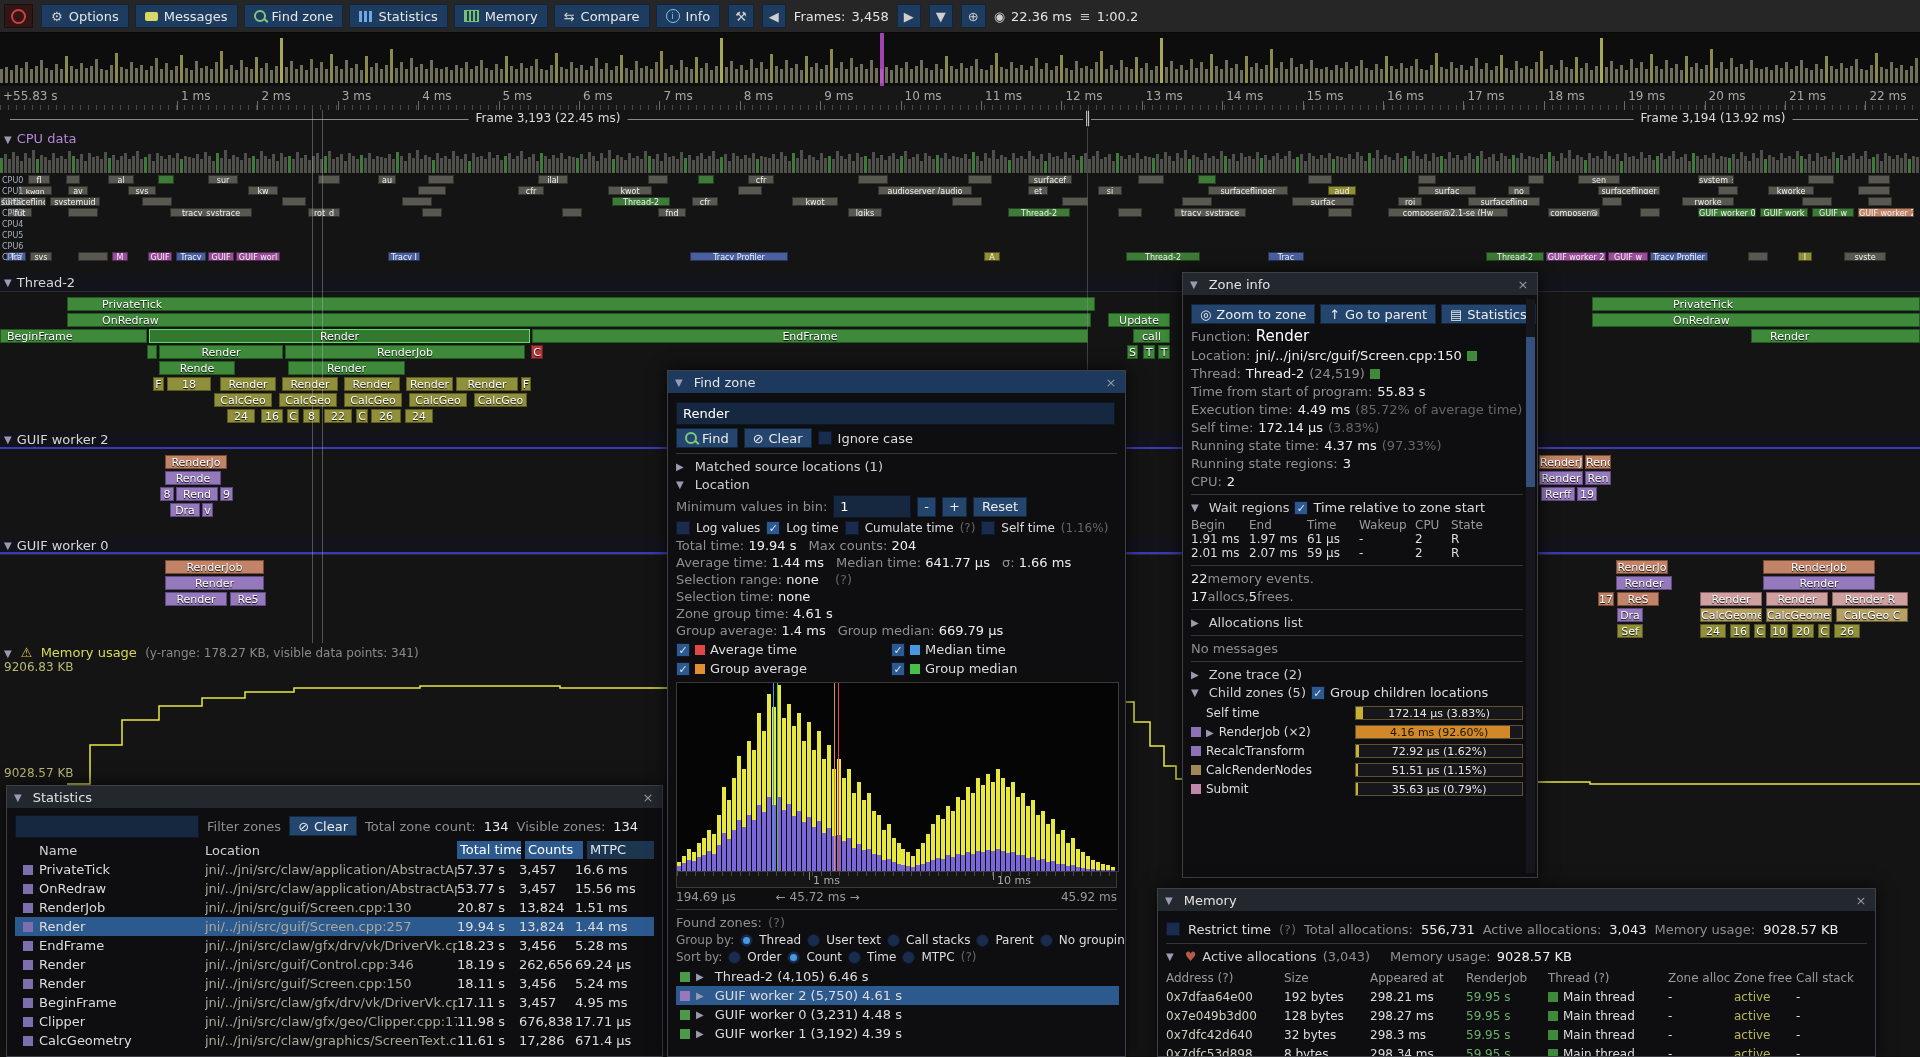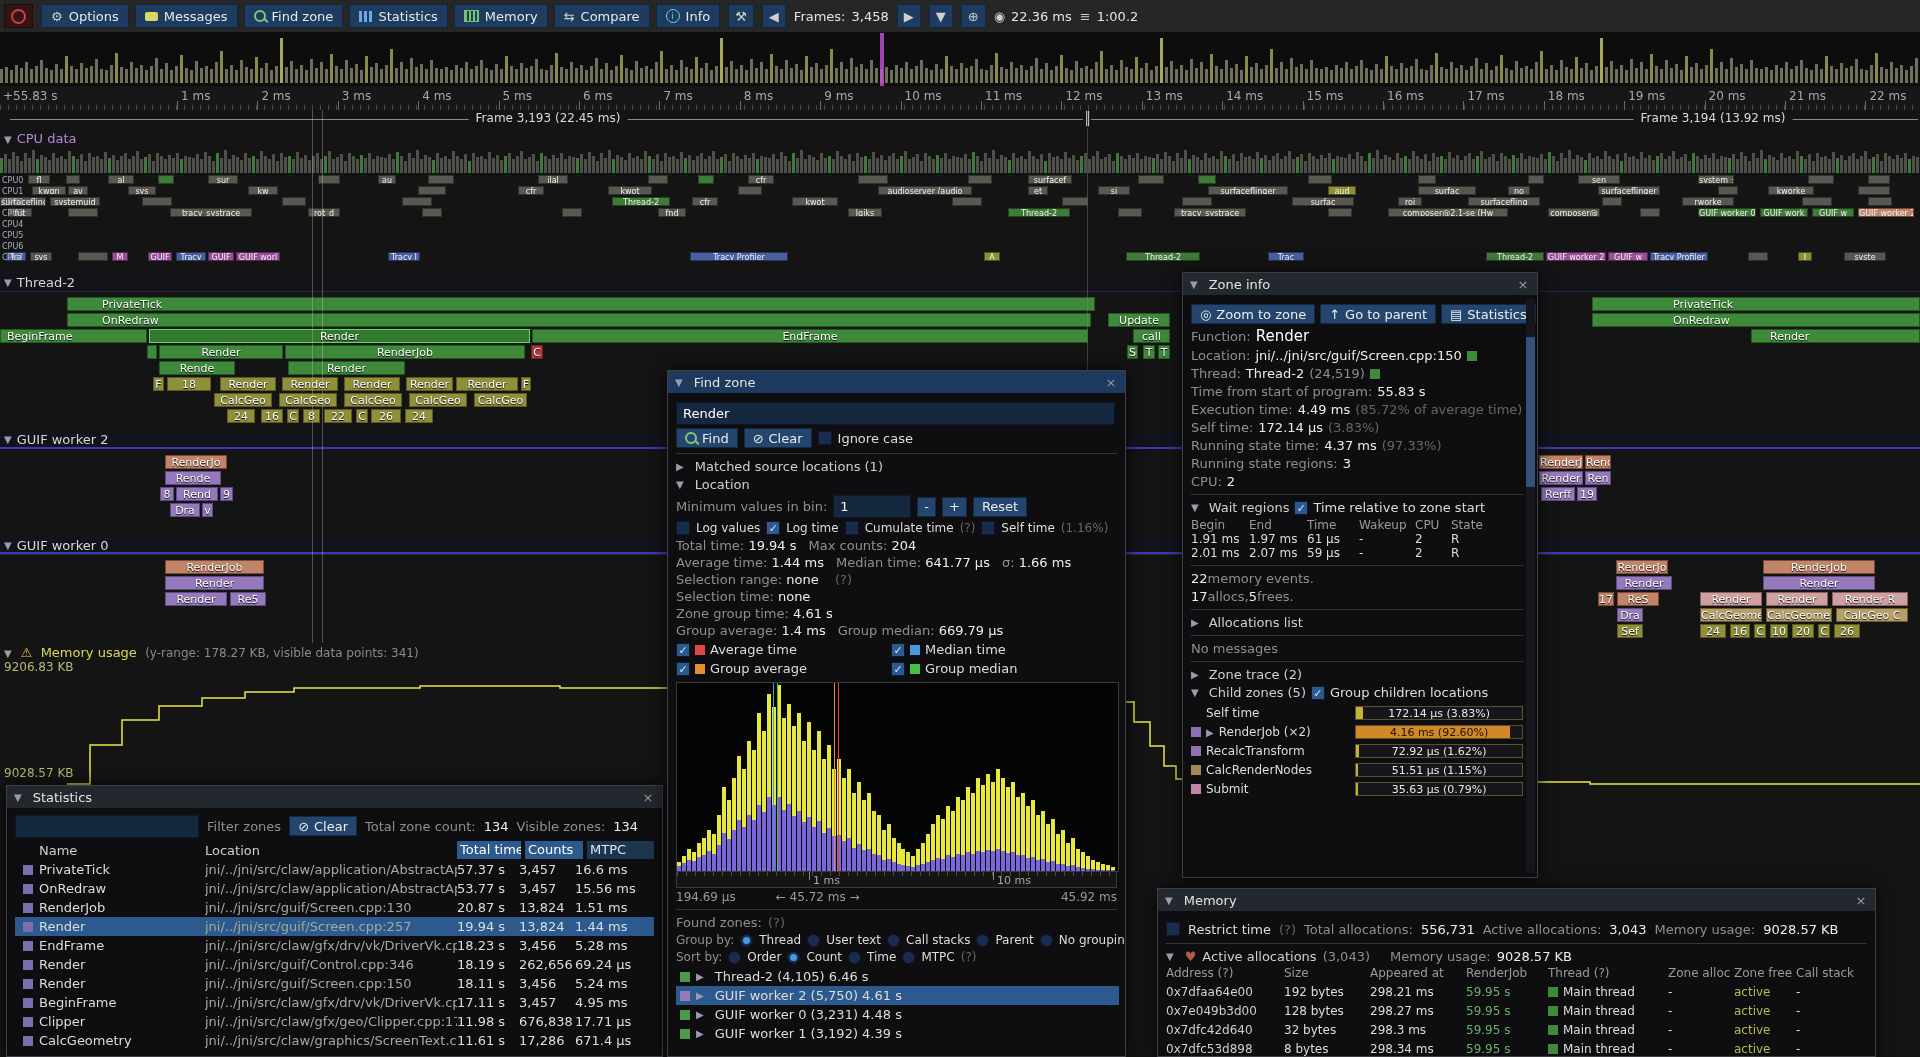--- a/index.html
+++ b/index.html
@@ -138,21 +138,21 @@
   .cz-bar{position:relative;width:172px;height:14px;background:#17171b;border:1px solid #5a5230;box-sizing:border-box}
   .cz-fill{position:absolute;left:0;top:0;bottom:0;background:#c8b030}
   .cz-text{position:absolute;left:0;right:0;top:0;text-align:center;font-size:11px;line-height:13px;color:#e8e8e8}
   .zi-scroll{position:absolute;right:2px;top:26px;bottom:4px;width:9px;background:#16161c}
   .zi-thumb{position:absolute;left:0;width:9px;top:38px;height:150px;background:#35507a}
   
   .win-mem{left:1157px;top:888px;width:719px;height:169px}
   .mw-summary{display:flex;align-items:center;gap:8px;height:24px;white-space:nowrap}
   .mw-active{display:flex;align-items:center;gap:6px;height:20px;white-space:nowrap}
   .heart{color:#b85848}
-  .mw-head,.mw-row{display:flex;align-items:flex-start;height:19px;font-size:12px;white-space:nowrap}
+  .mw-head,.mw-row{display:flex;align-items:flex-end;height:19px;font-size:12px;white-space:nowrap}
   .mw-head span{color:#9a9a9a;overflow:hidden}
   .mc0{width:118px}.mc1{width:86px}.mc2{width:96px}.mc3{width:82px}.mc4{width:120px}.mc5{width:66px}.mc6{width:62px}.mc7{flex:1}
   .mw-addr{color:#d0d0c4}
   .mw-dur{color:#6ab06a}
   .mw-active-val{color:#b8b858}
   .mw-thread{display:flex;align-items:center;gap:5px}
 </style>
 </head>
 <body>
 
@@ -1176,31 +1176,31 @@
         <div class="cpuzone cz-gr" style="left: 1138px; width: 26px; top: 175px;"></div>
         <div class="cpuzone cz-g" style="left: 1198px; width: 18px; top: 175px;"></div>
         <div class="cpuzone cz-gr" style="left: 1308px; width: 24px; top: 175px;"></div>
         <div class="cpuzone cz-gr" style="left: 1418px; width: 18px; top: 175px;"></div>
         <div class="cpuzone cz-gr" style="left: 1528px; width: 16px; top: 175px;"></div>
         <div class="cpuzone cz-gr" style="left: 1578px; width: 42px; top: 175px;">sen</div>
         <div class="cpuzone cz-gr" style="left: 1698px; width: 36px; top: 175px;">system_s</div>
         <div class="cpuzone cz-gr" style="left: 1808px; width: 26px; top: 175px;"></div>
         <div class="cpuzone cz-gr" style="left: 1868px; width: 22px; top: 175px;"></div>
         <span class="cpu-label" style="top: 187px;">CPU1</span>
-        <div class="cpuzone cz-gr" style="left: 32px; width: 34px; top: 186px;">kwgn</div>
+        <div class="cpuzone cz-gr" style="left: 18px; width: 34px; top: 186px; font-family: Liberation Mono, monospace;">kwgn</div>
         <div class="cpuzone cz-gr" style="left: 68px; width: 20px; top: 186px;">av</div>
         <div class="cpuzone cz-gr" style="left: 128px; width: 28px; top: 186px;">sys</div>
         <div class="cpuzone cz-gr" style="left: 248px; width: 30px; top: 186px;">kw</div>
         <div class="cpuzone cz-gr" style="left: 418px; width: 28px; top: 186px;"></div>
         <div class="cpuzone cz-gr" style="left: 518px; width: 26px; top: 186px;">cfr</div>
         <div class="cpuzone cz-gr" style="left: 608px; width: 44px; top: 186px;">kwot</div>
         <div class="cpuzone cz-gr" style="left: 738px; width: 24px; top: 186px;"></div>
         <div class="cpuzone cz-gr" style="left: 878px; width: 94px; top: 186px;">audioserver /audio</div>
         <div class="cpuzone cz-gr" style="left: 1028px; width: 20px; top: 186px;">et</div>
-        <div class="cpuzone cz-gr" style="left: 1098px; width: 32px; top: 186px;">si</div>
+        <div class="cpuzone cz-gr" style="left: 1098px; width: 24px; top: 186px;">si</div>
         <div class="cpuzone cz-gr" style="left: 1208px; width: 80px; top: 186px;">surfaceflinger</div>
         <div class="cpuzone cz-o" style="left: 1328px; width: 28px; top: 186px;">aud</div>
         <div class="cpuzone cz-gr" style="left: 1418px; width: 58px; top: 186px;">surfac</div>
         <div class="cpuzone cz-gr" style="left: 1508px; width: 22px; top: 186px;">no</div>
         <div class="cpuzone cz-gr" style="left: 1598px; width: 62px; top: 186px;">surfaceflinger</div>
         <div class="cpuzone cz-gr" style="left: 1718px; width: 20px; top: 186px;"></div>
         <div class="cpuzone cz-gr" style="left: 1768px; width: 46px; top: 186px;">kworke</div>
         <div class="cpuzone cz-gr" style="left: 1858px; width: 32px; top: 186px;"></div>
         <span class="cpu-label" style="top: 198px;">CPU2</span>
         <div class="cpuzone cz-gr" style="left: 0px; width: 46px; top: 197px;">surfacefling</div>

